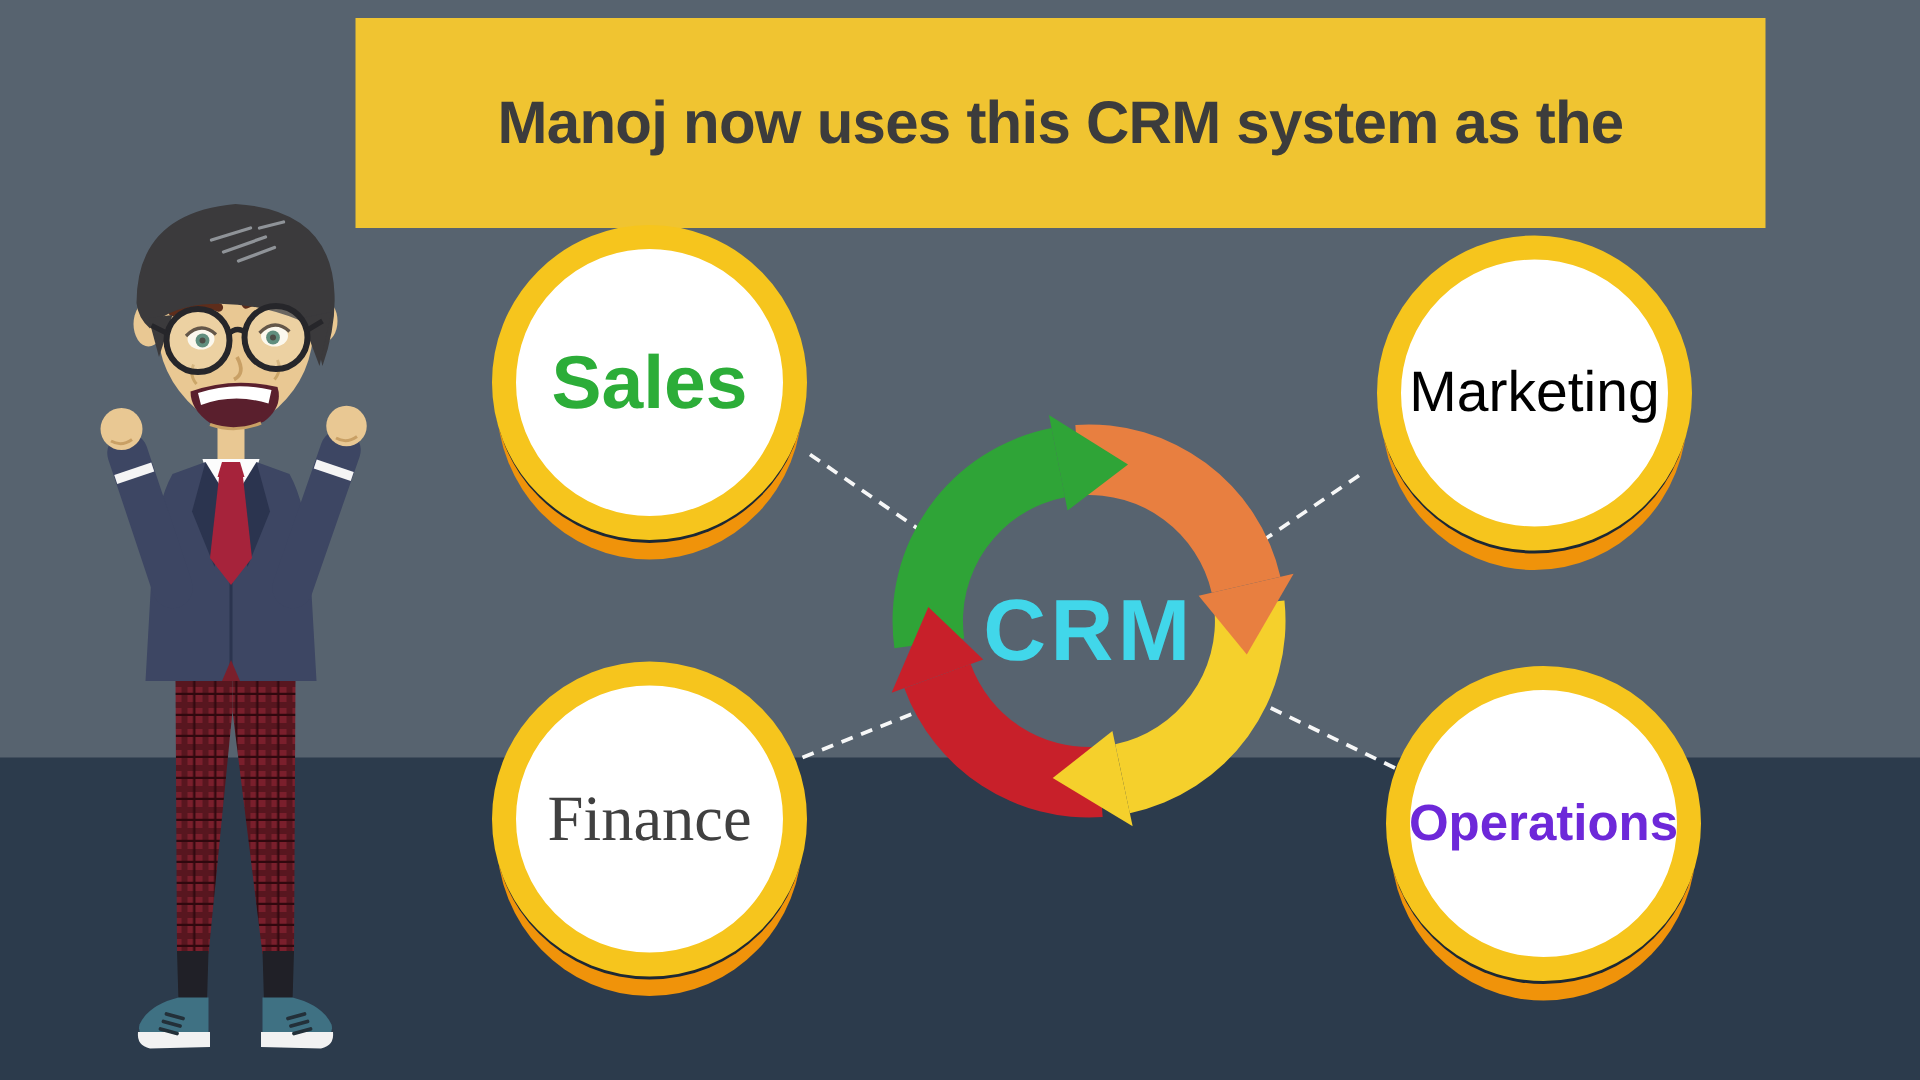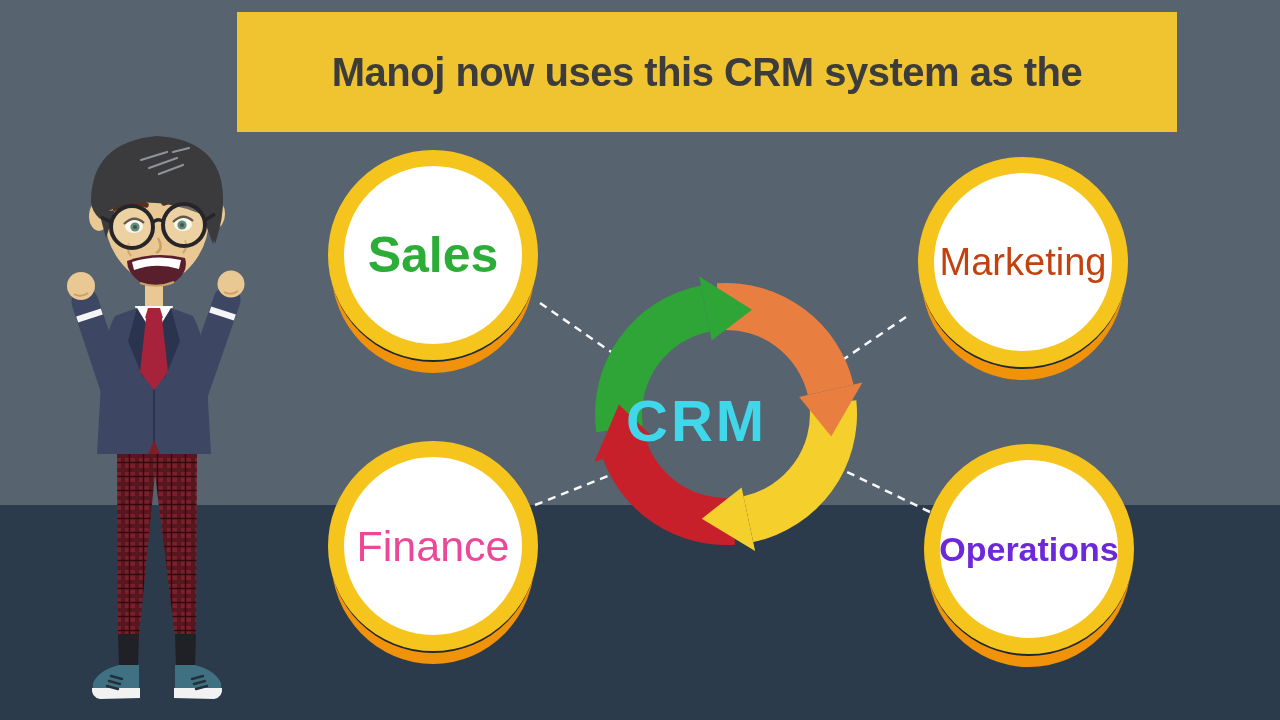--- a/index.html
+++ b/index.html
@@ -1,28 +1,28 @@
 <!DOCTYPE html>
 <html><head>
 <meta charset="utf-8">
 <style>
   html,body{margin:0;padding:0;background:#222;}
   .stage{position:relative;width:1280px;height:720px;overflow:hidden;background:#57636F;font-family:"Liberation Sans",sans-serif;}
   .floor{position:absolute;left:0;top:505px;width:1280px;height:215px;}
-  .banner{position:absolute;left:237px;top:12px;width:940px;height:120px;display:flex;flex-direction:column;align-items:center;justify-content:center;text-align:center;font-weight:700;font-size:40px;line-height:51px;letter-spacing:-0.5px;}
+  .banner{position:absolute;left:237px;top:12px;width:940px;height:140px;display:flex;flex-direction:column;align-items:center;justify-content:center;text-align:center;font-weight:700;font-size:40px;line-height:51px;letter-spacing:-0.5px;}
   .node{position:absolute;width:210px;height:210px;}
   .node .under{position:absolute;inset:0;border-radius:50%;transform:translateY(13px) scaleX(0.97);}
   .node .disc{position:absolute;inset:0;border-radius:50%;border:16px solid;box-sizing:border-box;display:flex;align-items:center;justify-content:center;box-shadow:0 3px 0 -1px #1C2834;}
   .node-label{white-space:nowrap;}
   .sales-label{font-size:50px;font-weight:700;}
   .marketing-label{font-size:38px;font-weight:400;}
   .finance-label{font-size:43px;font-weight:400;}
   .operations-label{font-size:34px;font-weight:700;}
   .overlay{position:absolute;left:0;top:0;}
-  .crm-label{position:absolute;left:626px;top:390px;width:200px;height:62px;line-height:62px;text-align:left;font-size:58px;font-weight:700;letter-spacing:3px;}
+  .crm-label{position:absolute;left:626px;top:390px;width:200px;height:62px;line-height:62px;text-align:center;font-size:58px;font-weight:700;letter-spacing:3px;}
   .character{position:absolute;left:55px;top:122px;}
   .connector{stroke-width:2.5;stroke-dasharray:8 6;opacity:0.95;}
 </style>
 </head>
 <body>
 
 <div class="stage">
 
   <div class="floor" style="background-color: rgb(44, 59, 76);"></div>
 
@@ -54,28 +54,28 @@
   <div class="node" style="left:328px;top:150px;">
     <div class="under" style="background-color: rgb(240, 147, 10);"></div>
     <div class="disc" style="border-color: rgb(246, 197, 29); background-color: rgb(255, 255, 255);">
       <span class="node-label sales-label" style="color: rgb(44, 173, 56);">Sales</span>
     </div>
   </div>
 
   <div class="node" style="left:918px;top:157px;">
     <div class="under" style="background-color: rgb(240, 147, 10);"></div>
     <div class="disc" style="border-color: rgb(246, 197, 29); background-color: rgb(255, 255, 255);">
-      <span class="node-label marketing-label" style="color: #c2410c;">Marketing</span>
+      <span class="node-label marketing-label" style="color: #000000;">Marketing</span>
     </div>
   </div>
 
   <div class="node" style="left:328px;top:441px;">
     <div class="under" style="background-color: rgb(240, 147, 10);"></div>
     <div class="disc" style="border-color: rgb(246, 197, 29); background-color: rgb(255, 255, 255);">
-      <span class="node-label finance-label" style="color: #ec4899;">Finance</span>
+      <span class="node-label finance-label" style="color: #404040; font-family: Liberation Serif, serif;">Finance</span>
     </div>
   </div>
 
   <div class="node" style="left:924px;top:444px;">
     <div class="under" style="background-color: rgb(240, 147, 10);"></div>
     <div class="disc" style="border-color: rgb(246, 197, 29); background-color: rgb(255, 255, 255);">
       <span class="node-label operations-label" style="color: #6d28d9;">Operations</span>
     </div>
   </div>
 

